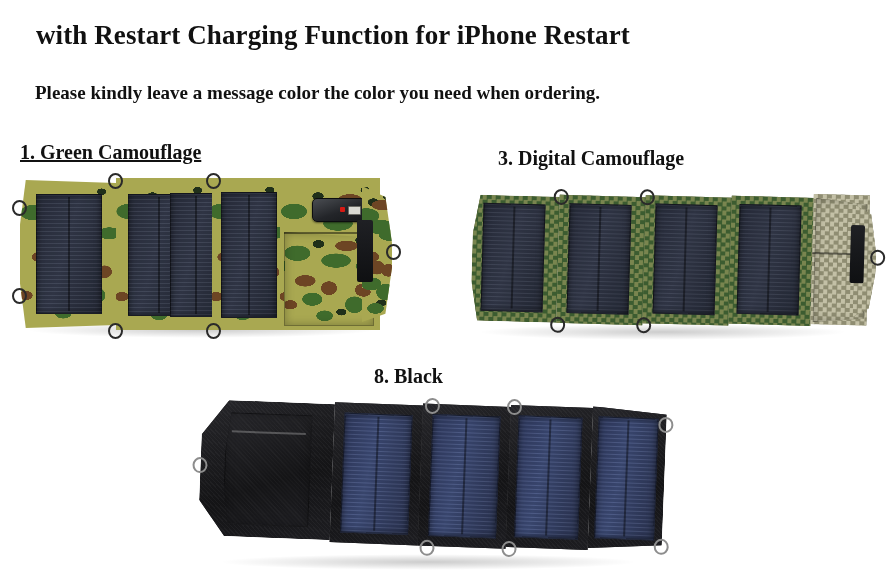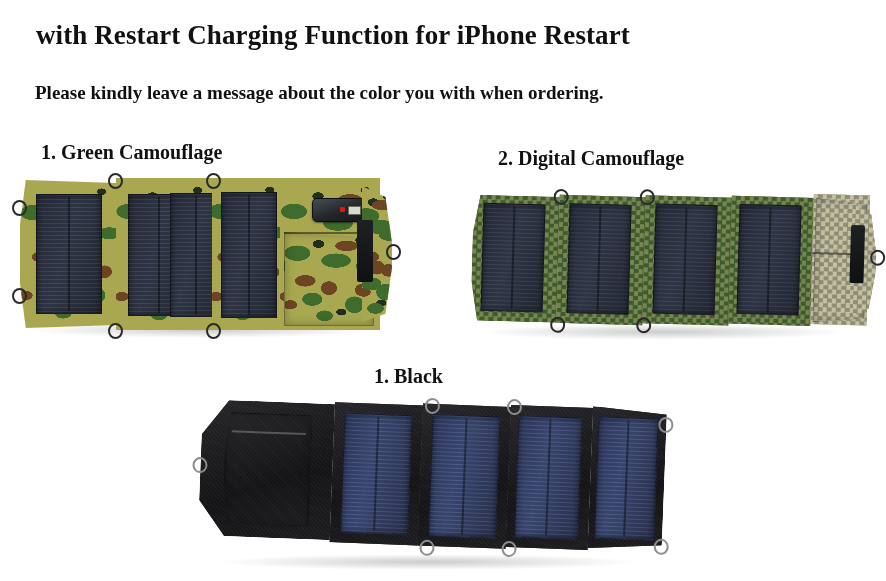--- a/index.html
+++ b/index.html
@@ -34,21 +34,21 @@
     font-size: 19px;
     font-weight: bold;
     white-space: nowrap;
   }
   .variant-label {
     position: absolute;
     font-size: 20px;
     font-weight: bold;
     white-space: nowrap;
   }
-  #label-green  { left: 41px;  top: 141px; }
+  #label-green  { left: 20px;  top: 141px; text-decoration: underline; }
   #label-digital{ left: 498px; top: 147px; }
   #label-black  { left: 374px; top: 365px; }
 
   
   .product {
     position: absolute;
   }
   #fig-green   { left: 12px;  top: 176px; width: 386px; height: 158px; }
   #fig-digital { left: 468px; top: 186px; width: 406px; height: 150px; }
   #fig-black   { left: 198px; top: 398px; width: 468px; height: 170px; }
@@ -206,21 +206,21 @@
     position: absolute;
     border-radius: 50%;
     background: radial-gradient(ellipse at center, rgba(0,0,0,0.20) 0%, rgba(0,0,0,0) 70%);
   }
 </style>
 </head>
 <body style="background: rgb(255, 255, 255); color: rgb(17, 17, 17);">
 
 <div class="headline">with Restart Charging Function for iPhone Restart</div>
 
-<div class="subline">Please kindly leave a message about the color you with when ordering.</div>
+<div class="subline">Please kindly leave a message color the color you need when ordering.</div>
 
 <div class="variant-label" id="label-green">1. Green Camouflage</div>
 
 <div class="product" id="fig-green">
 
   <div class="shadow-soft" style="left:14px; top:146px; width:350px; height:16px;"></div>
 
   <div class="panel-body">
 
     <div class="fold camo-woodland" style="left:8px; top:4px; width:96px; height:148px; clip-path: polygon(6% 0%, 100% 2%, 100% 98%, 6% 100%, 0% 70%, 0% 30%);"></div>
@@ -252,21 +252,21 @@
     <div class="dring" style="left:96px;  top:-3px;"></div>
     <div class="dring" style="left:194px; top:-3px;"></div>
     <div class="dring" style="left:96px;  top:147px;"></div>
     <div class="dring" style="left:194px; top:147px;"></div>
     <div class="dring" style="left:0px;   top:24px;"></div>
     <div class="dring" style="left:0px;   top:112px;"></div>
     <div class="dring" style="left:374px; top:68px;"></div>
   </div>
 </div>
 
-<div class="variant-label" id="label-digital">2. Digital Camouflage</div>
+<div class="variant-label" id="label-digital">3. Digital Camouflage</div>
 
 <div class="product" id="fig-digital">
 
   <div class="shadow-soft" style="left:10px; top:138px; width:370px; height:16px;"></div>
 
   <div class="panel-body" style="transform: rotate(1.6deg);">
 
     <div class="fold camo-digital" style="left:4px; top:14px; width:86px; height:126px; clip-path: polygon(8% 0%, 100% 0%, 100% 100%, 8% 100%, 0% 68%, 0% 32%);"></div>
     <div class="cell" style="left:14px; top:22px; width:62px; height:108px;"></div>
 
@@ -287,21 +287,21 @@
     <div class="strap" style="left:382px; top:34px; width:14px; height:58px;"></div>
 
     <div class="dring" style="left:84px;  top:6px;"></div>
     <div class="dring" style="left:170px; top:4px;"></div>
     <div class="dring" style="left:84px;  top:134px;"></div>
     <div class="dring" style="left:170px; top:132px;"></div>
     <div class="dring" style="left:402px; top:58px;"></div>
   </div>
 </div>
 
-<div class="variant-label" id="label-black">1. Black</div>
+<div class="variant-label" id="label-black">8. Black</div>
 
 <div class="product" id="fig-black">
 
   <div class="shadow-soft" style="left:20px; top:156px; width:420px; height:16px;"></div>
 
   <div class="panel-body" style="transform: rotate(2.2deg);">
 
     <div class="fold fabric-black" style="left:2px; top:10px; width:132px; height:136px; clip-path: polygon(20% 0%, 100% 0%, 100% 100%, 20% 100%, 0% 74%, 0% 26%);"></div>
     <div class="pocket-flap fabric-black" style="left:26px; top:22px; width:86px; height:112px; clip-path: polygon(6% 0%, 100% 0%, 100% 100%, 6% 100%, 0% 62%, 0% 38%);"></div>
     <div class="seam" style="left:32px; top:40px; width:74px; height:2px; background:rgba(190,190,190,0.35);"></div>

